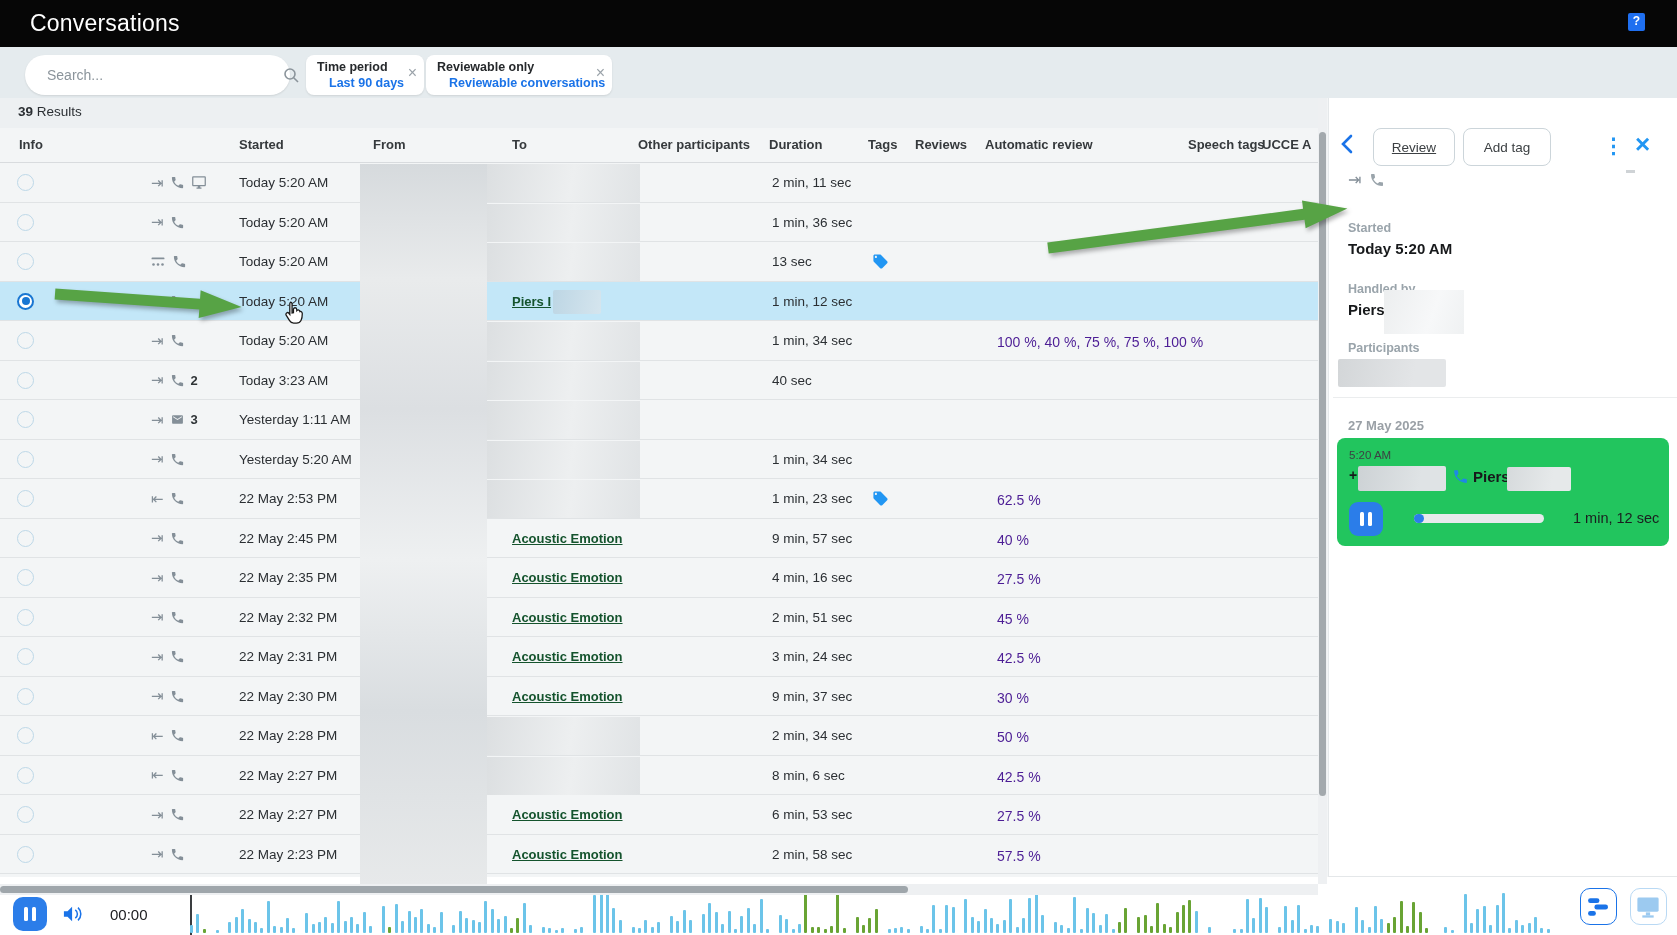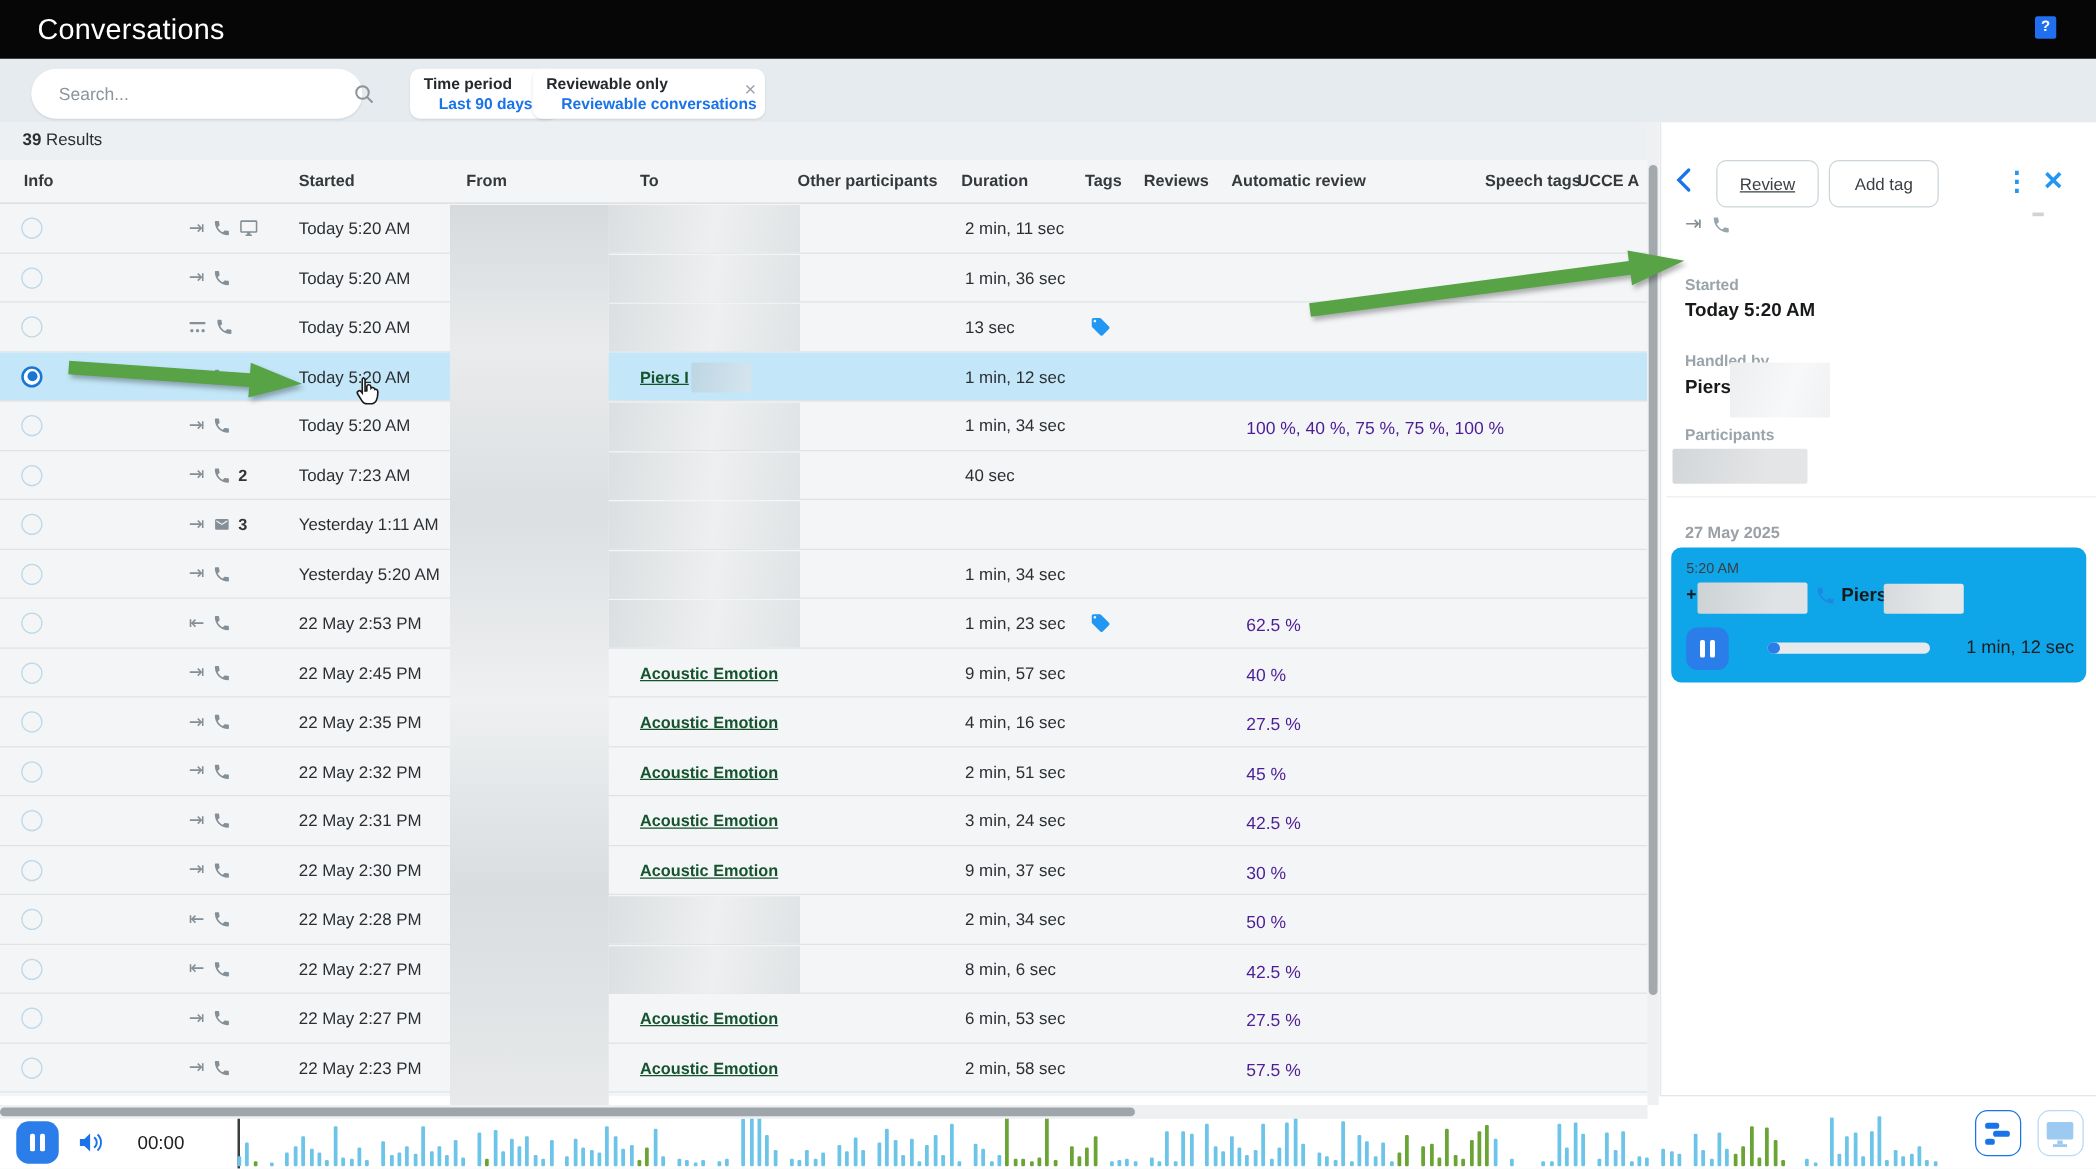--- a/index.html
+++ b/index.html
@@ -15,21 +15,21 @@
 
   
   #toolbar { left:0; top:47px; width:1677px; height:51px; background:#e5ebee; z-index:1; }
   #results-line { left:0; top:98px; width:1318px; height:30px; background:#edf0f2; z-index:1; }
   #search-pill { left:25px; top:8px; width:265px; height:40px; background:#fff; border-radius:20px;
                  box-shadow:0 1px 2px rgba(0,0,0,.10); }
   #search-input { position:absolute; left:22px; top:0; width:210px; height:40px; border:none; outline:none;
                   background:transparent; font-size:14px; color:#5f6a72; font-family:"Liberation Sans",sans-serif; }
   #search-input::placeholder { color:#8b949b; }
   .chip { position:absolute; top:8px; height:40px; background:#fff; border-radius:8px; box-shadow:0 1px 2px rgba(0,0,0,.10); }
-  #chip-time { left:306px; width:118px;margin-left:22px; }
+  #chip-time { left:306px; width:118px; }
   #chip-review { left:426px; width:186px; }
   .chip-label { position:absolute; left:11px; top:5px; font-size:12.5px; font-weight:bold; color:#26292c; white-space:nowrap; }
   .chip-value { position:absolute; left:11px; top:21px; font-size:12.5px; font-weight:bold; color:#1a73e8; white-space:nowrap;padding-left:12px; }
   .chip-x { position:absolute; right:7px; top:9px; font-size:16px; color:#9aa2a9; cursor:default; }
   #add-filter-btn { left:630px; top:56px; font-size:27px; font-weight:400; color:#1a73e8; line-height:30px; }
   #star-btn { left:672px; top:58px; font-size:21px; color:#6ea3d8; }
   .tb-btn { position:absolute; top:57px; height:33px; background:#fdfefe; border:1px solid #87aef1; border-radius:8px;
             display:flex; align-items:center; gap:8px; padding:0 14px; font-size:14px; color:#26292c; }
   #filters-btn { left:1340px; width:90px; }
   #saved-filters-btn { left:1443px; width:154px; }
@@ -88,21 +88,21 @@
   .p-value { font-size:15px; font-weight:bold; color:#17191b; }
   #p-started-label { left:19px; top:123px; } #p-started-value { left:19px; top:142px; }
   #p-handled-label { left:19px; top:184px; } #p-handled-value { left:19px; top:203px; }
   #p-blur-handled { left:55px; top:192px; width:80px; height:44px;
       background:linear-gradient(110deg,#eceeef,#f7f8f9 60%,#eff1f2); }
   #p-participants-label { left:19px; top:243px; }
   #p-blur-participants { left:9px; top:261px; width:108px; height:28px; border-radius:2px;
       background:linear-gradient(100deg,#d3d6d8,#e3e5e7 70%); }
   #p-divider { left:4px; top:299px; width:345px; height:1px; background:#ebedee; }
   #p-date { left:19px; top:320px; font-size:13px; font-weight:bold; color:#9aa0a6; }
-  #call-card { left:8px; top:340px; width:332px; height:108px; background:#0ea5e9; border-radius:8px;text-decoration:underline; }
+  #call-card { left:8px; top:340px; width:332px; height:108px; background:#22c55e; border-radius:8px;text-decoration:underline; }
   #cc-time { position:absolute; left:12px; top:11px; font-size:11.5px; color:#3c4043; }
   #cc-plus { position:absolute; left:12px; top:29px; font-size:14px; font-weight:bold; color:#17191b; }
   #cc-blur-number { position:absolute; left:21px; top:28px; width:88px; height:25px; border-radius:2px;
       background:linear-gradient(100deg,#cdd2d5,#dfe3e5 70%); }
   #cc-phone { position:absolute; left:115px; top:30px; }
   #cc-name { position:absolute; left:136px; top:30px; font-size:15px; font-weight:bold; color:#17191b; }
   #cc-blur-name { position:absolute; left:170px; top:29px; width:64px; height:24px; border-radius:2px;
       background:linear-gradient(100deg,#d6dadc,#e6e9ea 70%); }
   #cc-pause { position:absolute; left:12px; top:64px; width:34px; height:34px; border-radius:9px; background:#2b7de9; }
   #cc-track { position:absolute; left:77px; top:76px; width:130px; height:9px; border-radius:5px; background:#e7eaec; }
@@ -278,21 +278,21 @@
         <div class="row" style="top: 197.5px;">
           <span class="radio"></span>
           <div class="to-blur"></div>
           <span class="icons">
             <span class="dirglyph">⇥</span>
             <svg width="15" height="15" viewBox="0 0 24 24">
               <path d="M6.62 10.79c1.44 2.83 3.76 5.14 6.59 6.59l2.2-2.2c.27-.27.67-.36 1.02-.24 1.12.37 2.33.57 3.57.57.55 0 1 .45 1 1V20c0 .55-.45 1-1 1-9.39 0-17-7.61-17-17 0-.55.45-1 1-1h3.5c.55 0 1 .45 1 1 0 1.25.2 2.45.57 3.57.11.35.03.74-.25 1.02l-2.2 2.2z" fill="#848f98"></path>
             </svg>
             <span class="cnt">2</span>
           </span>
-          <span class="cell-started">Today 7:23 AM</span>
+          <span class="cell-started">Today 3:23 AM</span>
           <span class="cell-dur">40 sec</span>
         </div>
         <div class="row" style="top: 237px;">
           <span class="radio"></span>
           <div class="to-blur"></div>
           <span class="icons">
             <span class="dirglyph">⇥</span>
             <svg width="15" height="13" viewBox="0 0 24 24">
               <path d="M20 4H4c-1.1 0-1.99.9-1.99 2L2 18c0 1.1.9 2 2 2h16c1.1 0 2-.9 2-2V6c0-1.1-.9-2-2-2zm0 4l-8 5-8-5V6l8 5 8-5v2z" fill="#848f98"></path>
             </svg>

